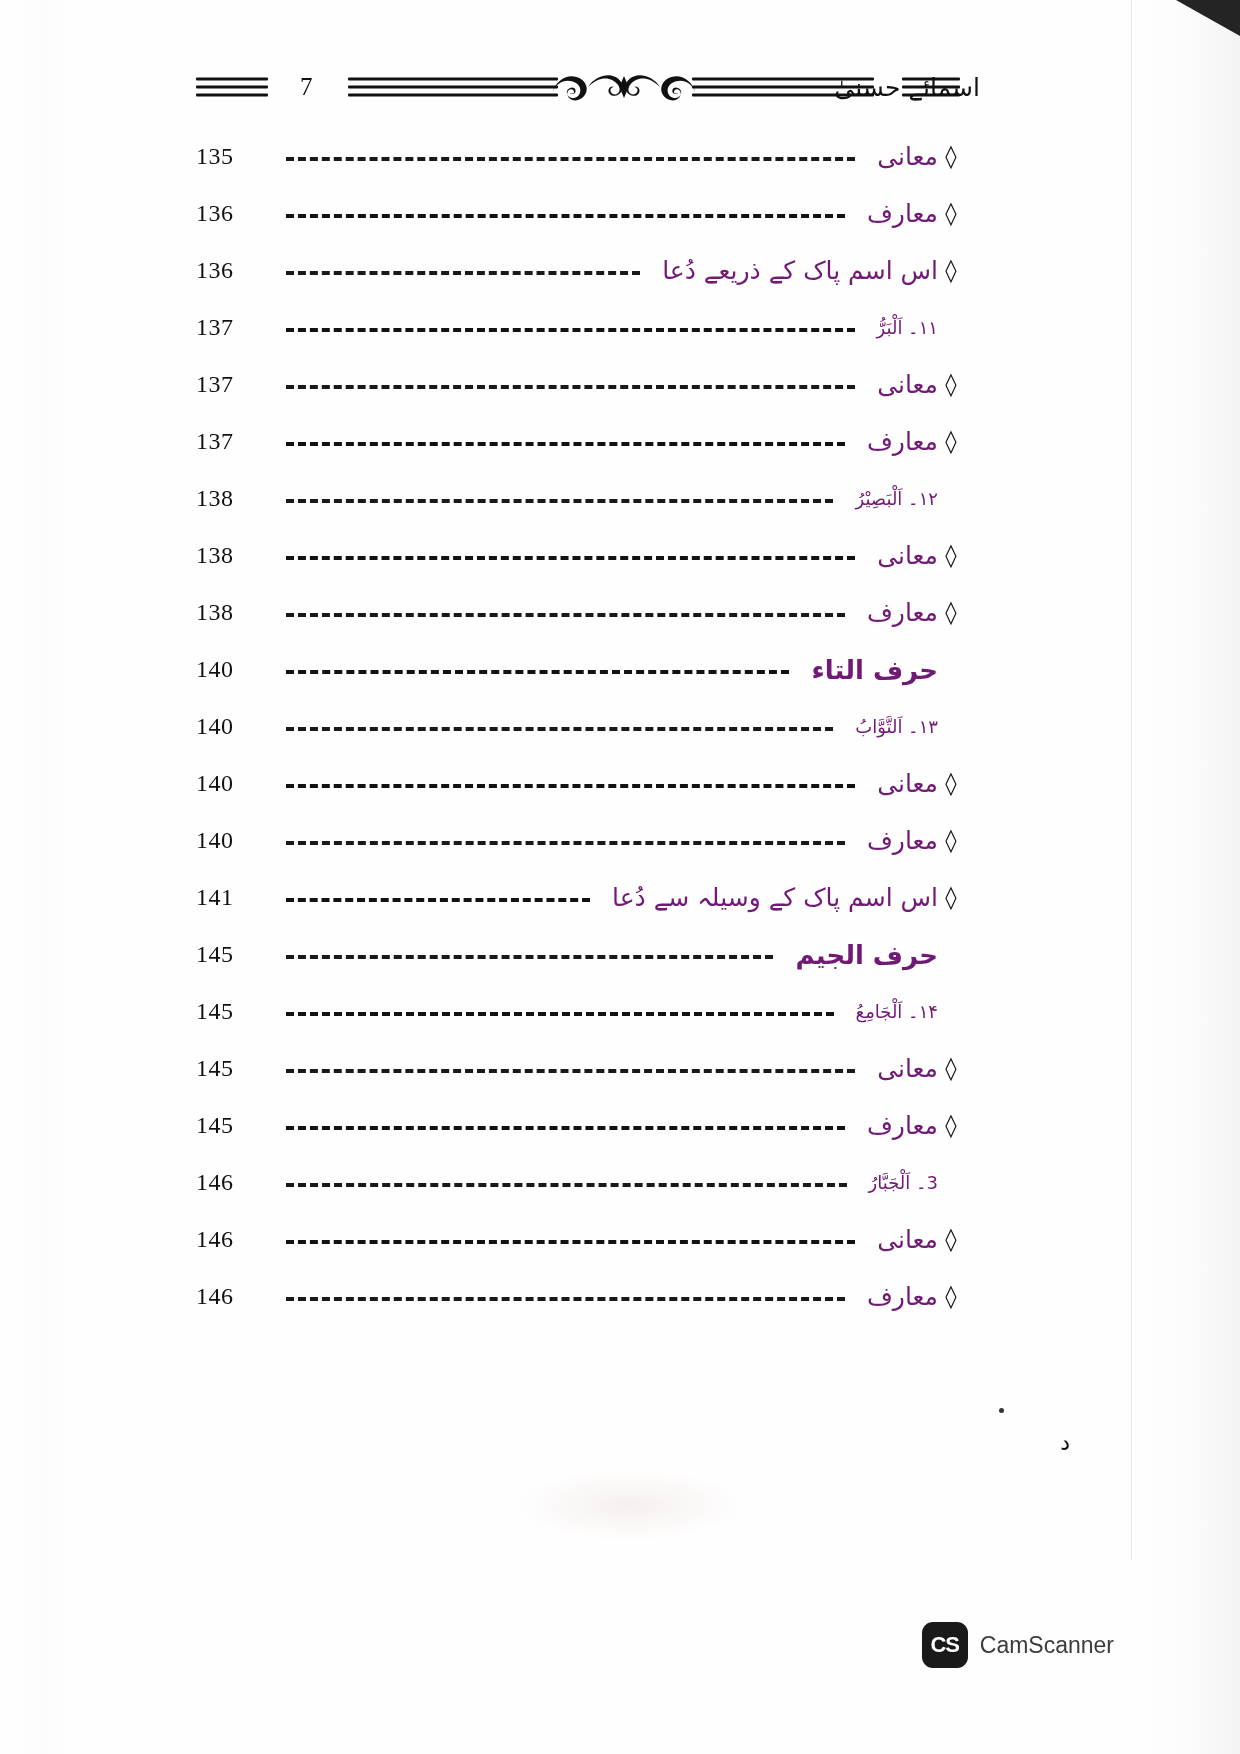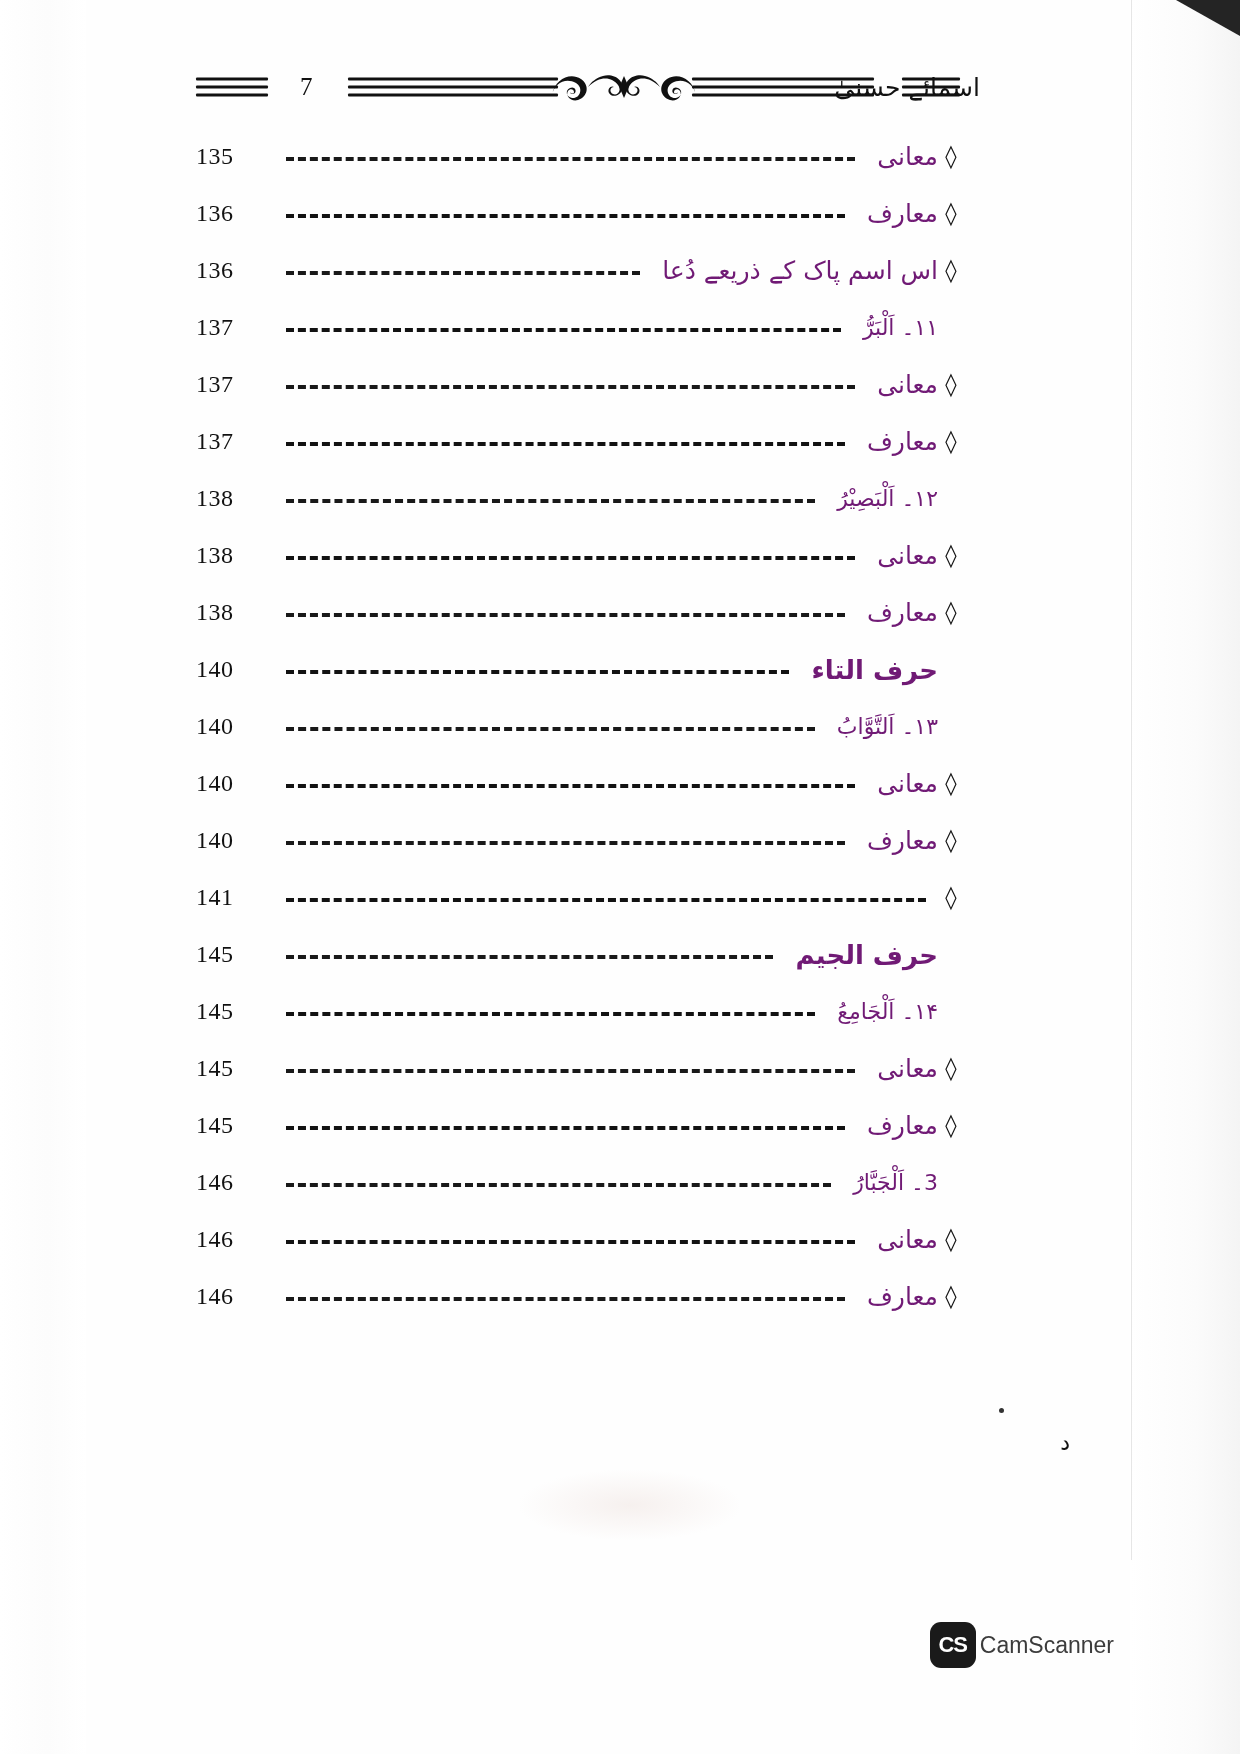--- a/index.html
+++ b/index.html
@@ -91,21 +91,21 @@
     padding-left:10px;
     font-family:"DejaVu Sans","Liberation Sans",sans-serif;
   }
   .toc-row.heading .toc-label{
     font-weight:700;
     font-size:26px;
     letter-spacing:0px;
     text-align:center;
   }
   .toc-row.entry .toc-label{
-    font-size:22px;
+    font-size:18px;
   }
   .bullet{
     order:0;
     flex:0 0 auto;
     width:26px;
     text-align:center;
     font-size:23px;
     line-height:1;
     color:#111;
     margin-right:2px;
@@ -140,21 +140,21 @@
     font-size:22px;color:#111;direction:rtl;
   }
   .footer-dot{
     position:absolute;right:236px;top:1408px;
     width:5px;height:5px;background:#333;border-radius:50%;
   }
 
   
   #camscanner{
     position:absolute;right:126px;bottom:86px;
-    display:flex;align-items:center;gap:4px;
+    display:flex;align-items:center;gap:12px;
   }
   .cs-badge{
     width:46px;height:46px;border-radius:11px;
     background:#1a1a1a;color:#fff;
     display:flex;align-items:center;justify-content:center;
     font-weight:700;font-size:22px;letter-spacing:-1px;
     font-family:"Liberation Sans","DejaVu Sans",sans-serif;
   }
   .cs-text{
     font-size:23px;color:#3c3c3c;
@@ -297,20 +297,21 @@
         <span class="pagenum">140</span>
       </div>
       <div class="toc-row sub">
         <span class="bullet">◊</span>
         <span class="toc-label">معارف</span>
         <span class="leader"></span>
         <span class="pagenum">140</span>
       </div>
       <div class="toc-row sub">
         <span class="bullet">◊</span>
+        <span class="toc-label">اس اسم پاک کے وسیلہ سے دُعا</span>
         <span class="leader"></span>
         <span class="pagenum">141</span>
       </div>
       <div class="toc-row heading">
         <span class="bullet spacer"></span>
         <span class="toc-label">حرف الجیم</span>
         <span class="leader"></span>
         <span class="pagenum">145</span>
       </div>
       <div class="toc-row entry">

